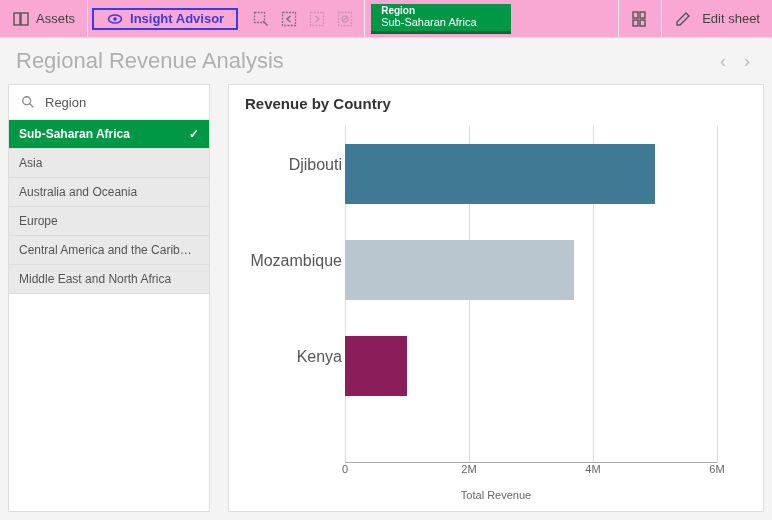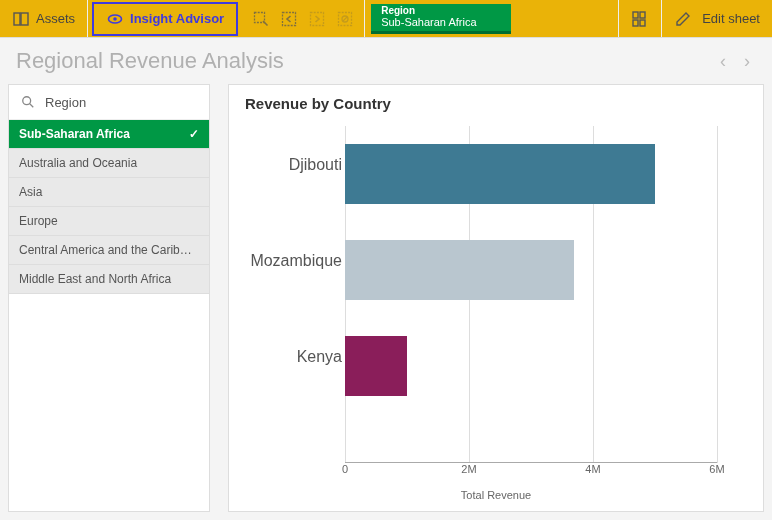--- a/index.html
+++ b/index.html
@@ -1,21 +1,21 @@
 <!DOCTYPE html>
 <html><head>
 <meta charset="utf-8">
 <style>
   * { box-sizing: border-box; margin: 0; padding: 0; }
   html, body { width: 772px; height: 520px; font-family: "Segoe UI", Arial, sans-serif; font-size: 13px; color: #444; background: #f4f4f4; overflow: hidden; }
   
-  .toolbar { display: flex; align-items: center; height: 38px; background: #eab308; border-bottom: 1px solid #ddd; }
+  .toolbar { display: flex; align-items: center; height: 38px; background: #f9a8d4; border-bottom: 1px solid #ddd; }
   .tb-btn { display: flex; align-items: center; height: 100%; padding: 0 12px; border-right: 1px solid #eee; cursor: pointer; gap: 6px; }
   .tb-btn.assets { }
-  .tb-btn.insight { border: 2px solid #3f3adf; color: #3f3adf; font-weight: 600; margin: 4px; height: 34px; }
+  .tb-btn.insight { border: 2px solid #3f3adf; color: #3f3adf; font-weight: 600; margin: 4px; height: 22px; }
   .tb-icons { display: flex; align-items: center; gap: 10px; height: 100%; padding: 0 10px; border-right: 1px solid #eee; }
   .tb-icons svg { opacity: .7; }
   .tb-tag { display:flex; flex-direction:column; justify-content:center; background:#009845; color:#fff; height:30px; margin:4px 6px; padding:2px 10px; border-bottom:3px solid #006e32; min-width:140px; line-height:1.1; }
   .tb-tag .k { font-size:10px; font-weight:600; }
   .tb-tag .v { font-size:11px; }
   .toolbar-spacer { flex: 1; }
   .tb-right { display:flex; align-items:center; height:100%; }
   .tb-right .grp { display:flex; align-items:center; gap:10px; padding:8px 12px; height:100%; border-left:1px solid #eee; cursor:pointer; }
   .tb-right .grp svg { }
   .tb-icon-btn { display:flex; align-items:center; justify-content:center; width:18px; height:18px; }
@@ -151,24 +151,24 @@
           </svg>
         </span>
       <span>Region</span>
     </div>
     <div class="filter-list">
       <div class="filter-item selected">
         <span>Sub-Saharan Africa</span>
         <span class="chk">✓</span>
       </div>
       <div class="filter-item">
+        <span>Asia</span>
+      </div>
+      <div class="filter-item">
         <span>Australia and Oceania</span>
-      </div>
-      <div class="filter-item">
-        <span>Asia</span>
       </div>
       <div class="filter-item">
         <span>Europe</span>
       </div>
       <div class="filter-item">
         <span>Central America and the Carib…</span>
       </div>
       <div class="filter-item">
         <span>Middle East and North Africa</span>
       </div>

